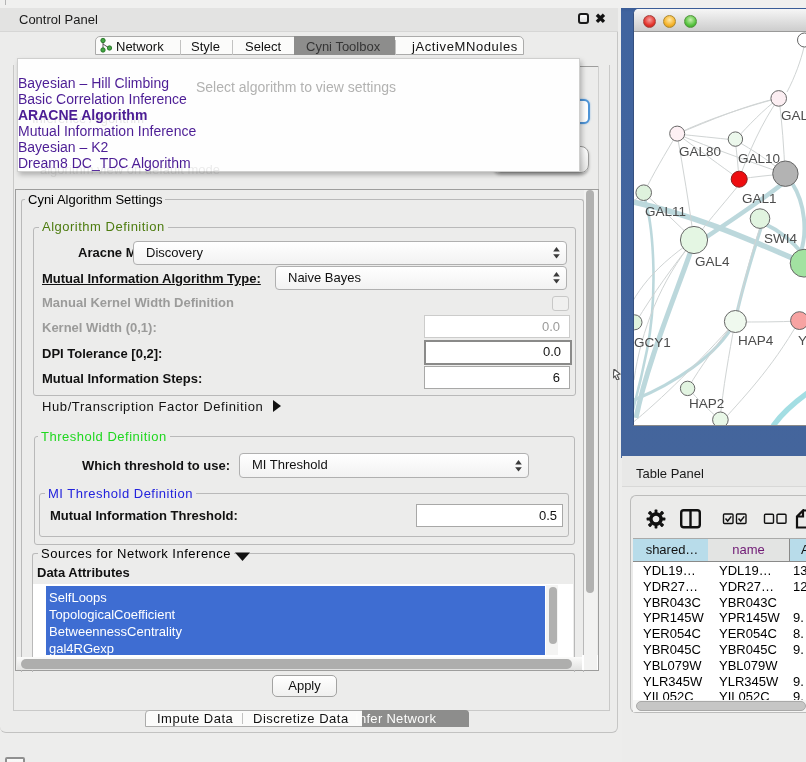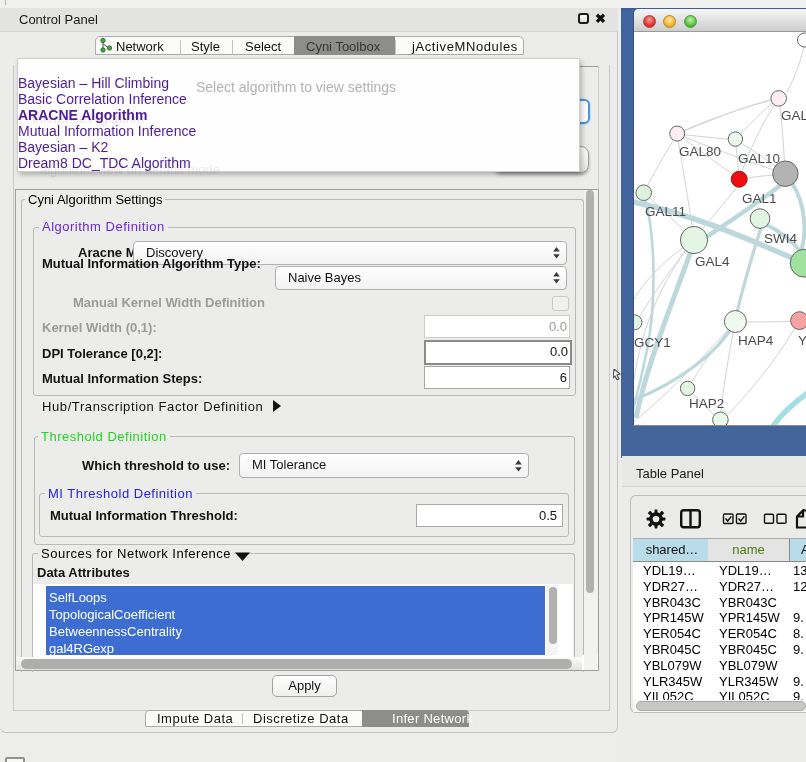--- a/index.html
+++ b/index.html
@@ -8,21 +8,21 @@
   .abs{position:absolute;}
   .lbl{font-size:13px;color:#111;}
   .bold{font-weight:bold;}
   .grp{position:absolute;border:1px solid #b9b9b9;border-radius:3px;}
   .grpTitle{position:absolute;background:#ececeb;padding:0 3px;font-size:13px;line-height:13px;}
   .combo{position:absolute;background:linear-gradient(#ffffff,#f2f2f2);border:1px solid #b0b0b0;
          border-radius:4px;font-size:13px;color:#111;text-align:right;}
   .combo .txt{position:absolute;left:12px;top:3px;}
   .combo .arr{position:absolute;right:6px;top:5px;}
   .field{position:absolute;background:#fff;font-size:13px;color:#111;text-align:right;}
-  .fv{position:absolute;right:2px;top:3px;}
+  .fv{position:absolute;right:9px;top:3px;}
 </style>
 </head>
 <body>
 
 <div class="abs" style="left:621px;top:0;width:185px;height:458px;background:linear-gradient(#2d4c86,#40649f 12px,#44659c);"></div>
 
 <div class="abs" id="netwin" style="left:633px;top:9px;width:173px;height:416px;border-left:1px solid #35507f;border-bottom:1px solid #8a8a89;border-radius:5px 0 0 0;background:#fff;box-sizing:content-box;">
   <div class="abs" style="left:0;top:0;width:173px;height:22px;background:linear-gradient(#f6f6f6,#cdcdcd);border-bottom:1px solid #9a9a99;border-radius:5px 0 0 0;"></div>
   <div class="abs" style="left:9px;top:6px;width:11px;height:11px;border-radius:50%;background:radial-gradient(circle at 50% 35%,#f7a0a0,#e3342c 60%,#b01b14);border:0.5px solid #a5423e;"></div>
   <div class="abs" style="left:29px;top:6px;width:11px;height:11px;border-radius:50%;background:radial-gradient(circle at 50% 35%,#ffe9a8,#f5b32c 60%,#c78a12);border:0.5px solid #ad8a30;"></div>
@@ -136,39 +136,39 @@
 
 <div class="abs" style="left:495px;top:99px;width:95px;height:25px;background:#fff;border:2.5px solid #4f94d6;border-radius:6px;box-sizing:border-box;box-shadow:0 0 2px #8ab8e2;"></div>
 <div class="abs" style="left:493px;top:146px;width:96px;height:27px;background:linear-gradient(#fdfdfd,#e6e6e5);border:1px solid #9a9a99;border-radius:8px;box-sizing:border-box;box-shadow:0 2px 3px rgba(0,0,0,0.28);"></div>
 <div class="abs" style="left:580px;top:66px;width:19px;height:1px;background:#9d9d9c;"></div>
 <div class="abs" style="left:598px;top:66px;width:1px;height:123px;background:#cfcfce;"></div>
 
 <div class="grp" style="left:21px;top:199px;width:561px;height:472px;border-bottom:none;border-radius:3px 3px 0 0;"></div>
 <div class="grpTitle" style="left:25px;top:193px;">Cyni Algorithm Settings</div>
 
 <div class="grp" style="left:33px;top:227px;width:541px;height:167px;"></div>
-<div class="grpTitle" style="left:39px;top:220px;color:#6d28d9;letter-spacing:0.5px;">Algorithm Definition</div>
+<div class="grpTitle" style="left:39px;top:220px;color:#4d7c0f;letter-spacing:0.5px;">Algorithm Definition</div>
 
 <div class="abs lbl bold" style="left:42px;top:245px;margin-left:36px;">Aracne Mode:</div>
 <div class="combo" style="left:133px;top:241px;width:432px;height:22px;">
   <span class="txt">Discovery</span>
     <span class="arr"><svg width="7" height="12" viewBox="0 0 7 12">
         <path d="M3.5 0 L6.8 4.4 L0.2 4.4 Z" fill="#3a3a3a"></path>
         <path d="M0.2 7.2 L6.8 7.2 L3.5 11.6 Z" fill="#3a3a3a"></path>
       </svg></span>
 </div>
-<div class="abs lbl bold" style="left:42px;top:256px;">Mutual Information Algorithm Type:</div>
+<div class="abs lbl bold" style="left:42px;top:271px;text-decoration:underline;">Mutual Information Algorithm Type:</div>
 <div class="combo" style="left:275px;top:266px;width:290px;height:22px;">
   <span class="txt">Naive Bayes</span>
     <span class="arr"><svg width="7" height="12" viewBox="0 0 7 12">
         <path d="M3.5 0 L6.8 4.4 L0.2 4.4 Z" fill="#3a3a3a"></path>
         <path d="M0.2 7.2 L6.8 7.2 L3.5 11.6 Z" fill="#3a3a3a"></path>
       </svg></span>
 </div>
-<div class="abs lbl bold" style="left:42px;top:295px;color:#9b9b9a;margin-left:31px;">Manual Kernel Width Definition</div>
+<div class="abs lbl bold" style="left:42px;top:295px;color:#9b9b9a;">Manual Kernel Width Definition</div>
 <div class="abs" style="left:552px;top:296px;width:15px;height:13px;background:#f0f0ef;border:1px solid #c8c8c7;border-radius:3px;"></div>
 
 <div class="abs lbl bold" style="left:42px;top:320px;color:#9b9b9a;">Kernel Width (0,1):</div>
 <div class="field" style="left:424px;top:315px;width:144px;height:21px;border:1px solid #cccccb;">
     <span class="fv" style="color:#9b9b9a;">0.0</span>
   </div>
 
 <div class="abs lbl bold" style="left:42px;top:346px;">DPI Tolerance [0,2]:</div>
 <div class="field" style="left:424px;top:340px;width:144px;height:21px;border:2px solid #8a8a89;">
     <span class="fv" style="top:2px;">0.0</span>
@@ -181,21 +181,21 @@
 
 <div class="abs lbl" style="left:42px;top:399px;letter-spacing:0.6px;">Hub/Transcription Factor Definition</div>
 <svg class="abs" style="left:271px;top:399px;" width="12" height="14" viewBox="0 0 12 14">
     <path d="M2 1 L10 7 L2 13 Z" fill="#111"></path>
   </svg>
 
 <div class="grp" style="left:34px;top:436px;width:539px;height:107px;"></div>
 <div class="grpTitle" style="left:38px;top:430px;color:#1fd71f;letter-spacing:0.5px;">Threshold Definition</div>
 <div class="abs lbl bold" style="left:82px;top:458px;">Which threshold to use:</div>
 <div class="combo" style="left:239px;top:453px;width:288px;height:23px;">
-  <span class="txt">MI Tolerance</span>
+  <span class="txt">MI Threshold</span>
     <span class="arr" style="top:5.5px;"><svg width="7" height="12" viewBox="0 0 7 12">
         <path d="M3.5 0 L6.8 4.4 L0.2 4.4 Z" fill="#3a3a3a"></path>
         <path d="M0.2 7.2 L6.8 7.2 L3.5 11.6 Z" fill="#3a3a3a"></path>
       </svg></span>
 </div>
 
 <div class="grp" style="left:39px;top:493px;width:528px;height:42px;"></div>
 <div class="grpTitle" style="left:45px;top:487px;color:#2323dd;letter-spacing:0.5px;">MI Threshold Definition</div>
 <div class="abs lbl bold" style="left:50px;top:508px;">Mutual Information Threshold:</div>
 <div class="field" style="left:416px;top:504px;width:145px;height:21px;border:1px solid #a8a8a7;">
@@ -240,21 +240,21 @@
 Dream8 DC_TDC Algorithm
 </div>
 
 <div class="abs" style="left:272px;top:675px;width:65px;height:22px;background:linear-gradient(#ffffff,#f0f0ef);border:1px solid #a3a3a2;border-radius:5px;box-sizing:border-box;text-align:center;font-size:13px;color:#111;line-height:20px;">Apply</div>
 
 <div class="abs" style="left:145px;top:710px;width:324px;height:17px;border:1px solid #ababaa;border-radius:4px 4px 0 0;background:#fbfbfa;box-sizing:border-box;"></div>
 <div class="abs" style="left:362px;top:710px;width:107px;height:17px;background:#8d8d8c;border-radius:0 4px 0 0;"></div>
 <div class="abs" style="left:242px;top:713px;width:1px;height:11px;background:#c2c2c1;"></div>
 <div class="abs lbl" style="left:157px;top:711px;letter-spacing:0.5px;">Impute Data</div>
 <div class="abs lbl" style="left:253px;top:711px;letter-spacing:0.5px;">Discretize Data</div>
-<div class="abs lbl" style="left:392px;top:711px;color:#fdfdfc;letter-spacing:0.3px;">Infer Network</div>
+<div class="abs lbl" style="left:355px;top:711px;color:#fdfdfc;letter-spacing:0.3px;">Infer Network</div>
 
 <div class="abs" style="left:5px;top:757px;width:20px;height:12px;border:2px solid #909090;border-radius:2px;background:linear-gradient(#fbfbfa,#eeeeed);box-sizing:border-box;"></div>
 
 <div class="abs" style="left:622px;top:456px;width:184px;height:306px;background:#ececeb;"></div>
 <div class="abs" style="left:622px;top:456px;width:184px;height:30px;background:#e8e8e7;border-bottom:1px solid #d8d8d7;"></div>
 <div class="abs" style="left:636px;top:466px;font-size:13px;color:#1a1a1a;">Table Panel</div>
 
 <div class="abs" style="left:630px;top:495px;width:180px;height:218px;background:#ebebea;border:1px solid #bcbcbb;border-radius:6px 0 0 6px;border-right:none;box-sizing:border-box;"></div>
 
 <svg class="abs" style="left:646px;top:509px;" width="160" height="20" viewBox="0 0 160 20">
@@ -277,21 +277,21 @@
     <path d="M79.5 9.5 l2.2 2.5 l3.6 -4.6" stroke-width="1.5"></path>
     <path d="M92.5 9.5 l2.2 2.5 l3.6 -4.6" stroke-width="1.5"></path>
     <rect x="118.5" y="5.2" width="9" height="9" rx="1" stroke-width="1.4"></rect>
     <rect x="131" y="5.2" width="9" height="9" rx="1" stroke-width="1.4"></rect>
     <path d="M157 1.5 h8 v17 h-14 v-11 l6 -6 v6 h-6" stroke-width="2.2"></path>
   </g>
 </svg>
 
 <div class="abs" style="left:633px;top:538px;width:173px;height:162px;background:#fff;border-top:1px solid #aaaaa9;"></div>
 <div class="abs" style="left:633px;top:539px;width:79px;height:23px;background:#b8dcea;border-right:1px solid #8a8a89;border-bottom:1px solid #8a8a89;box-sizing:border-box;text-align:center;font-size:13px;color:#111;line-height:22px;">shared…</div>
-<div class="abs" style="left:708px;top:539px;width:82px;height:23px;background:#e3e4e3;border-right:1px solid #8a8a89;border-bottom:1px solid #8a8a89;box-sizing:border-box;text-align:center;font-size:13px;color:#4d7c0f;line-height:22px;">name</div>
+<div class="abs" style="left:708px;top:539px;width:82px;height:23px;background:#e3e4e3;border-right:1px solid #8a8a89;border-bottom:1px solid #8a8a89;box-sizing:border-box;text-align:center;font-size:13px;color:#701a75;line-height:22px;">name</div>
 <div class="abs" style="left:790px;top:539px;width:16px;height:23px;background:#b8dcea;border-bottom:1px solid #8a8a89;box-sizing:border-box;overflow:hidden;">
     <span style="position:absolute;left:11px;top:3px;font-size:13px;color:#111;">A</span>
   </div>
 
 <div class="abs" style="left:643px;top:563px;width:66px;height:137px;overflow:hidden;font-size:13px;color:#000;line-height:15.8px;white-space:pre;">YDL19…
 YDR27…
 YBR043C
 YPR145W
 YER054C
 YBR045C

